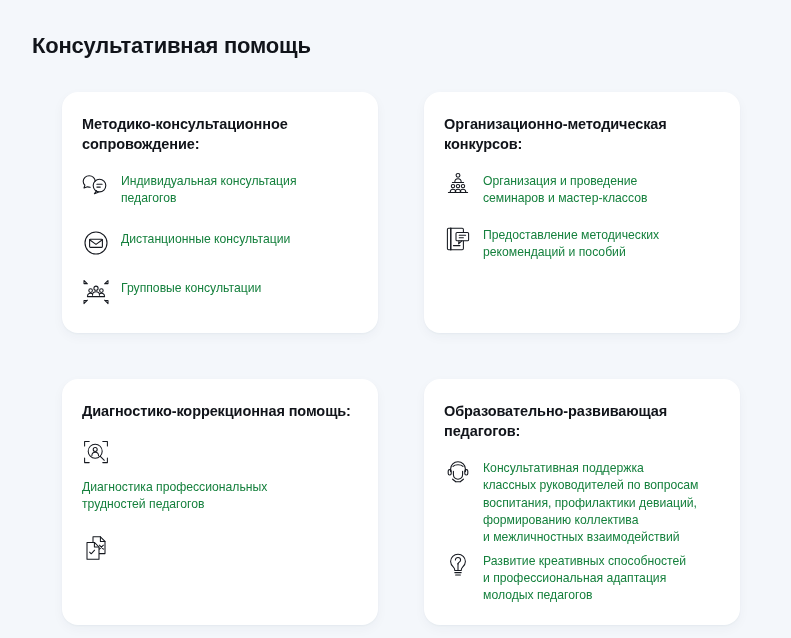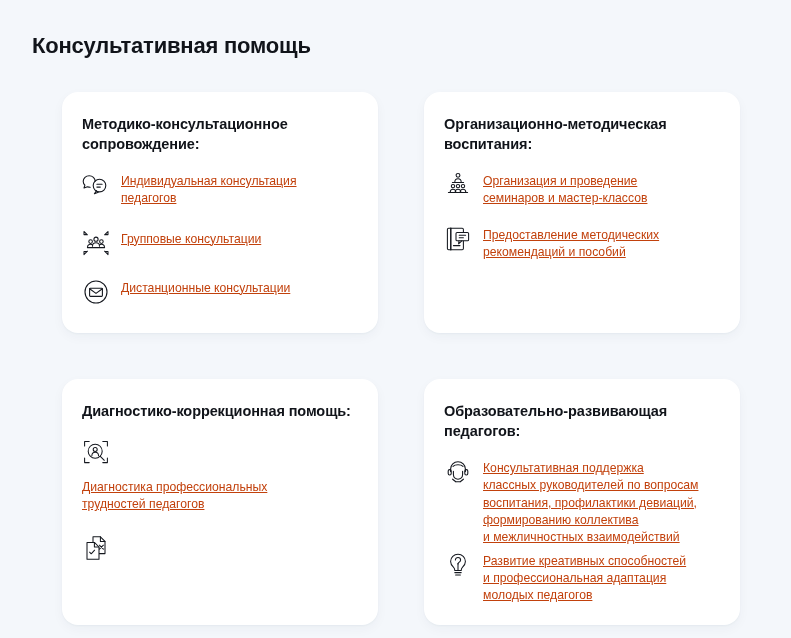--- a/index.html
+++ b/index.html
@@ -79,24 +79,23 @@
     width: 28px;
     height: 28px;
     display: block;
     margin-top: 0px;
   }
   .item-icon svg { display: block; width: 28px; height: 28px; }
 
   .item-text {
     font-size: 12.2px;
     line-height: 1.42;
-    color: #c2410c;
+    color: #15803d;
     padding-top: 2px;
     white-space: pre-line;
-    text-decoration: underline;
   }
 
   
   .card-1 .item { margin-bottom: 21px; }
   .card-2 .item { margin-bottom: 17px; }
   .card-3 .item { margin-bottom: 20px; flex-direction: column; }
   .card-4 .item { margin-bottom: 4px; }
   .card-1 .item:last-child,
   .card-2 .item:last-child,
   .card-3 .item:last-child,
@@ -124,54 +123,54 @@
               <path d="M14.9 13.2h5.2M14.9 16.1h3.4"></path>
               <path d="M14.6 19.6l-2.2 3.2 3.9-1.5"></path>
             </svg>
           </span>
           <span class="item-text">Индивидуальная консультация
 педагогов</span>
         </div>
 
         <div class="item">
           <span class="item-icon">
+            <svg viewBox="0 0 28 28" fill="none" stroke="#15181f" stroke-width="1.1" stroke-linecap="round" stroke-linejoin="round">
+              <circle cx="14" cy="14" r="11"></circle>
+              <rect x="7.6" y="10.2" width="12.8" height="8.2" rx="0.8"></rect>
+              <path d="M7.6 10.8l6.4 4.6 6.4-4.6"></path>
+            </svg>
+          </span>
+          <span class="item-text">Дистанционные консультации</span>
+        </div>
+
+        <div class="item">
+          <span class="item-icon">
             <svg viewBox="0 0 28 28" fill="none" stroke="#15181f" stroke-width="1.05" stroke-linecap="round" stroke-linejoin="round">
               <path d="M2 2.4v3.2h3.2M2.4 2.8l3 3"></path>
               <path d="M26 2.4v3.2h-3.2M25.6 2.8l-3 3"></path>
               <path d="M2 25.6v-3.2h3.2M2.4 25.2l3-3"></path>
               <path d="M26 25.6v-3.2h-3.2M25.6 25.2l-3-3"></path>
               <circle cx="14" cy="10.2" r="2.1"></circle>
               <path d="M10.5 17.2c0-1.9 1.6-3.4 3.5-3.4s3.5 1.5 3.5 3.4"></path>
               <circle cx="8.6" cy="12.6" r="1.8"></circle>
               <path d="M5.5 18.4c0-1.7 1.4-3.1 3.1-3.1 .6 0 1.2.2 1.7.5"></path>
               <circle cx="19.4" cy="12.6" r="1.8"></circle>
               <path d="M22.5 18.4c0-1.7-1.4-3.1-3.1-3.1-.6 0-1.2.2-1.7.5"></path>
               <path d="M5.4 18.6h17.2"></path>
             </svg>
           </span>
           <span class="item-text">Групповые консультации</span>
         </div>
 
-        <div class="item">
-          <span class="item-icon">
-            <svg viewBox="0 0 28 28" fill="none" stroke="#15181f" stroke-width="1.1" stroke-linecap="round" stroke-linejoin="round">
-              <circle cx="14" cy="14" r="11"></circle>
-              <rect x="7.6" y="10.2" width="12.8" height="8.2" rx="0.8"></rect>
-              <path d="M7.6 10.8l6.4 4.6 6.4-4.6"></path>
-            </svg>
-          </span>
-          <span class="item-text">Дистанционные консультации</span>
-        </div>
-
       </div>
     </div>
 
     <div class="card card-2">
       <div class="card-title">Организационно-методическая
-воспитания:</div>
+конкурсов:</div>
       <div class="items">
 
         <div class="item">
           <span class="item-icon">
             <svg viewBox="0 0 28 28" fill="none" stroke="#15181f" stroke-width="1.05" stroke-linecap="round" stroke-linejoin="round">
               <circle cx="14" cy="4.3" r="1.9"></circle>
               <path d="M10.8 11.2c0-1.9 1.4-3.4 3.2-3.4s3.2 1.5 3.2 3.4"></path>
               <path d="M8.4 11.4h11.2"></path>
               <circle cx="9" cy="15.1" r="1.7"></circle>
               <circle cx="14" cy="15.1" r="1.7"></circle>

